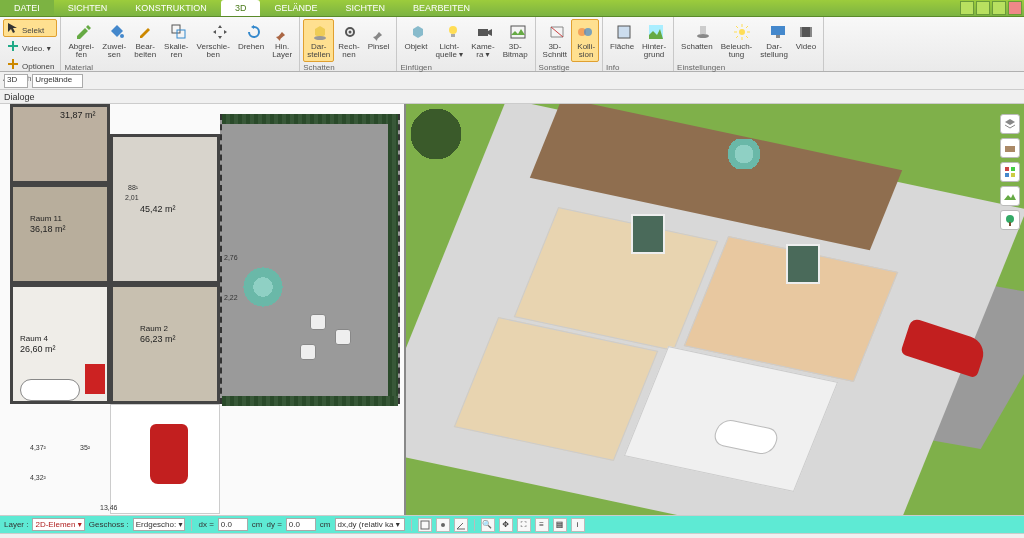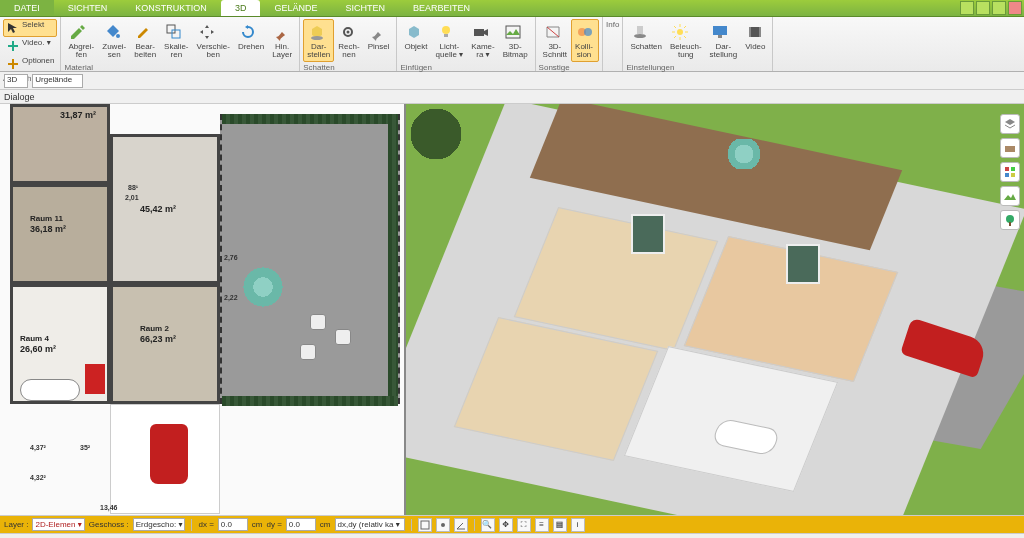--- a/index.html
+++ b/index.html
@@ -12,36 +12,36 @@
   .menubar .tab.active { background:#fff; color:#4a7a1a; border-top-left-radius:3px; border-top-right-radius:3px; }
   .menubar .spacer { flex:1; }
   .menubar .win-btn { width:14px; height:14px; margin-right:2px; border:1px solid #6a9a3a; background:#b8e060; }
   .menubar .win-close { background:#e88; }
 
   
   .ribbon { height:55px; background:linear-gradient(#f8f8f8,#eaeaea); border-bottom:1px solid #b0b0b0; display:flex; }
   .rgroup { display:flex; flex-direction:column; border-right:1px solid #c8c8c8; padding:2px 3px 0 3px; }
   .rgroup .btns { display:flex; flex:1; }
   .rgroup .glabel { text-align:left; font-size:8px; color:#666; padding:1px 0; }
-  .rbtn { display:flex; flex-direction:column; align-items:flex-start; justify-content:flex-start; padding:2px 3px; cursor:pointer; border:1px solid transparent; border-radius:2px; min-width:28px; }
+  .rbtn { display:flex; flex-direction:column; align-items:flex-end; justify-content:flex-start; padding:2px 3px; cursor:pointer; border:1px solid transparent; border-radius:2px; min-width:28px; }
   .rbtn.active { border-color:#e0a030; background:#ffe090; }
   .rbtn .ico { width:20px; height:20px; margin-bottom:1px; display:flex; align-items:center; justify-content:center; }
   .rbtn .lab { font-size:8px; line-height:8px; text-align:center; color:#444; white-space:pre-line; }
   .rbtn.small { min-width:auto; flex-direction:row; padding:1px 2px; }
   .rbtn.small .ico { width:14px; height:14px; margin:0 2px 0 0; }
   .stack { display:flex; flex-direction:column; }
   svg { display:block; }
 
   
   .subbar { height:18px; background:#f0f0f0; border-bottom:1px solid #ccc; display:flex; align-items:center; padding:0 4px; gap:4px; }
   .subbar select, .subbar .sel { height:14px; font-size:8px; border:1px solid #aaa; background:#fff; padding:0 10px 0 2px; }
 
   
   .work { height:411px; display:flex; }
-  .pane2d { width:406px; position:relative; background:#fafafa; border-right:2px solid #888; overflow:hidden;font-weight:bold; }
+  .pane2d { width:406px; position:relative; background:#fafafa; border-right:2px solid #888; overflow:hidden; }
   .pane3d { flex:1; position:relative; background:#7fb04a; overflow:hidden; }
 
   
   .plan { position:absolute; inset:0; }
   .plan .roomblk { position:absolute; border:3px solid #444; background:#e0dcd2; }
   .plan .patio { position:absolute; background:#9a9a9a; border:2px dashed #333; }
   .plan .car { position:absolute; width:38px; height:60px; background:#c21f1f; border-radius:6px 6px 8px 8px; }
   .plan .umbrella { position:absolute; width:46px; height:46px; background:radial-gradient(circle,#8fd0c4 0 30%, #6ab8a8 30% 60%, transparent 60%); border-radius:50%; }
   .plan .rmlabel { position:absolute; font-size:8px; color:#222; }
   .plan .area { font-size:9px; }
@@ -58,21 +58,21 @@
   .scene .terrace { position:absolute; background:#8f6e4f; }
   .scene .floorwood { background:#e8d4b0; }
   .scene .car3d { position:absolute; width:80px; height:38px; background:#c21f1f; border-radius:8px 18px 6px 6px; }
   .scene .win { position:absolute; background:#4a6a5a; border:2px solid #eee; }
   .scene .tree { position:absolute; width:60px; height:60px; background:radial-gradient(circle,#3a5a2a 0 60%,transparent 60%); }
 
   .side-tools { position:absolute; right:4px; top:10px; display:flex; flex-direction:column; gap:4px; }
   .side-tools .t { width:20px; height:20px; background:#fff; border:1px solid #bbb; border-radius:3px; display:flex; align-items:center; justify-content:center; cursor:pointer; }
 
   
-  .botbar { height:18px; background:#eab308; border-top:1px solid #ccc; display:flex; align-items:center; padding:0 4px; font-size:8px; gap:4px; }
+  .botbar { height:18px; background:#5eead4; border-top:1px solid #ccc; display:flex; align-items:center; padding:0 4px; font-size:8px; gap:4px; }
   .botbar .fld { height:13px; border:1px solid #aaa; background:#fff; padding:0 2px; min-width:30px; display:inline-flex; align-items:center; }
   .botbar .sep { width:1px; height:12px; background:#bbb; margin:0 2px; }
   .botbar .micro { width:14px; height:14px; border:1px solid #bbb; background:#f8f8f8; display:flex; align-items:center; justify-content:center; cursor:pointer; }
   .statusbar { height:18px; background:#f0f0f0; border-top:1px solid #ccc; display:flex; align-items:center; padding:0 4px; font-size:8px; color:#444; }
   .statusbar .gap { flex:1; }
   .red { color:#b02020; }
 </style>
 </head>
 <body>
 
@@ -293,20 +293,40 @@
             </svg>
           </span>
         <span class="lab">Kolli-
 sion</span>
       </div>
     </div>
     <div class="glabel">Sonstige</div>
   </div>
 
   <div class="rgroup">
+    <div class="btns">
+      <div class="rbtn">
+        <span class="ico">
+            <svg width="18" height="18">
+              <rect x="3" y="3" width="12" height="12" fill="#cde" stroke="#555"></rect>
+            </svg>
+          </span>
+        <span class="lab">Fläche</span>
+      </div>
+      <div class="rbtn">
+        <span class="ico">
+            <svg width="18" height="18">
+              <rect x="2" y="2" width="14" height="14" fill="#aef"></rect>
+              <path d="M2 12l4-4 4 4 3-6 3 10H2z" fill="#6a4"></path>
+            </svg>
+          </span>
+        <span class="lab">Hinter-
+grund</span>
+      </div>
+    </div>
     <div class="glabel">Info</div>
   </div>
 
   <div class="rgroup">
     <div class="btns">
       <div class="rbtn">
         <span class="ico">
             <svg width="18" height="18">
               <ellipse cx="9" cy="13" rx="6" ry="2" fill="#888"></ellipse>
               <rect x="6" y="3" width="6" height="8" fill="#ccc"></rect>

